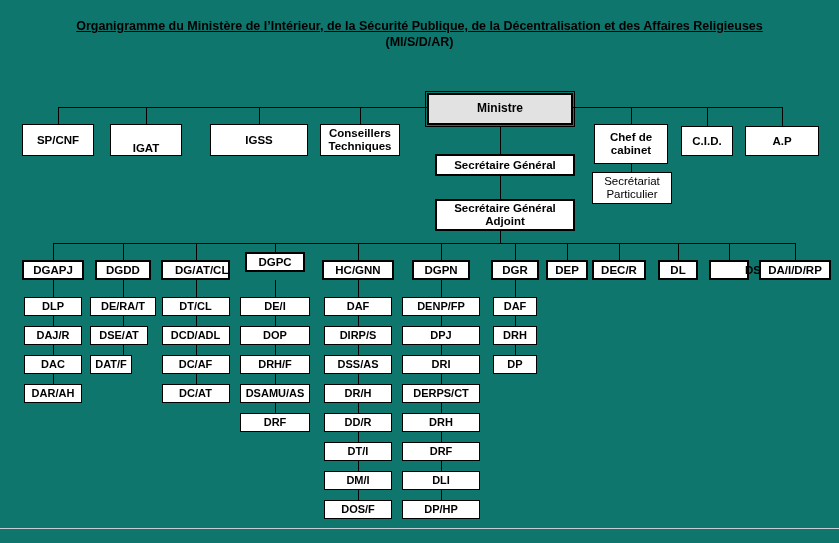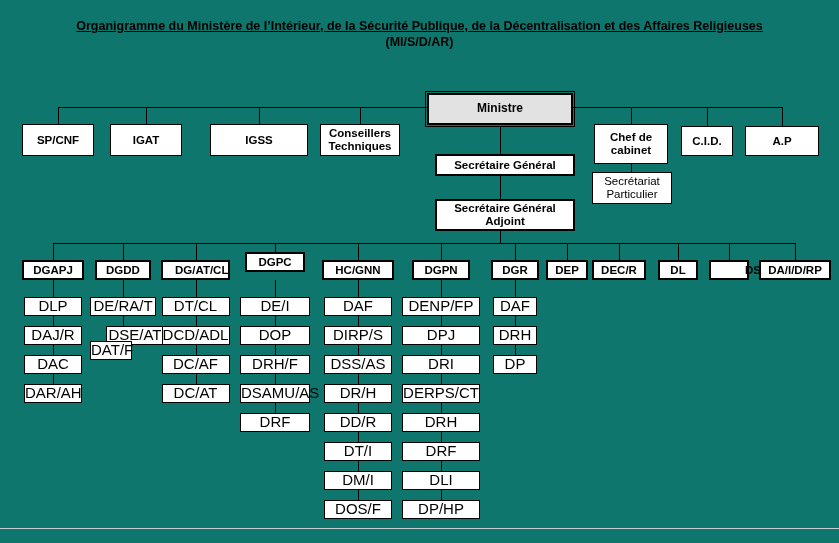--- a/index.html
+++ b/index.html
@@ -66,21 +66,21 @@
   .b-plain   { border-width: 1px; font-weight: normal; font-size: 11.5px; }
   .b-heavy   { border: 2px solid #000; font-weight: bold; font-size: 11.5px; }
   .b-minister {
     border: 2px solid #000;
     outline: 1px solid #000;
     outline-offset: 1px;
     background: #e2e2e2;
     font-weight: bold;
     font-size: 12px;
   }
-  .b-leaf    { border-width: 1px; font-weight: normal; font-size: 15px; }
+  .b-leaf    { border-width: 1px; font-weight: bold; font-size: 11px; }
 
   
   .ln {
     position: absolute;
     background: #000000;
   }
   .lnv { width: 1px; }
   .lnh { height: 1px; }
 
   
@@ -103,21 +103,21 @@
     <div class="title-line2">(MI/S/D/AR)</div>
   </div>
 
   <div id="top-layer">
       <div class="box b-thin" style="left: 22px; top: 124px; width: 72px; height: 32px;">
         <div style="width: 100%;">
           <span>SP/CNF</span>
         </div>
       </div>
       <div class="ln lnv" style="left: 58px; top: 107px; height: 17px;"></div>
-      <div class="box b-thin" style="left: 110px; top: 124px; width: 72px; height: 32px;">
+      <div class="box b-thin" style="left: 110px; top: 124px; width: 72px; height: 32px; align-items: flex-end;">
         <div style="width: 100%;">
           <span>IGAT</span>
         </div>
       </div>
       <div class="ln lnv" style="left: 146px; top: 107px; height: 17px;"></div>
       <div class="box b-thin" style="left: 210px; top: 124px; width: 98px; height: 32px;">
         <div style="width: 100%;">
           <span>IGSS</span>
         </div>
       </div>
@@ -216,27 +216,27 @@
           <span>DGDD</span>
         </div>
       </div>
       <div class="ln lnv" style="left: 123px; top: 280px; height: 17px;"></div>
       <div class="box b-leaf" style="left: 90px; top: 297px; width: 66px; height: 19px;">
         <div style="width: 100%;">
           <span>DE/RA/T</span>
         </div>
       </div>
       <div class="ln lnv" style="left: 123px; top: 316px; height: 10px;"></div>
-      <div class="box b-leaf" style="left: 106px; top: 326px; width: 58px; height: 19px; text-align: center;">
+      <div class="box b-leaf" style="left: 90px; top: 326px; width: 58px; height: 19px; text-align: center;">
         <div style="width: 100%;">
           <span>DSE/AT</span>
         </div>
       </div>
       <div class="ln lnv" style="left: 123px; top: 345px; height: 10px;"></div>
-      <div class="box b-leaf" style="left: 90px; top: 341px; width: 42px; height: 19px;">
+      <div class="box b-leaf" style="left: 90px; top: 355px; width: 42px; height: 19px;">
         <div style="width: 100%;">
           <span>DAT/F</span>
         </div>
       </div>
       <div class="ln lnv" style="left: 195.5px; top: 243px; height: 17px;"></div>
       <div class="box b-heavy" style="left: 161px; top: 260px; width: 69px; height: 20px; padding-left: 12px;">
         <div style="width: 100%;">
           <span>DG/AT/CL</span>
         </div>
       </div>

